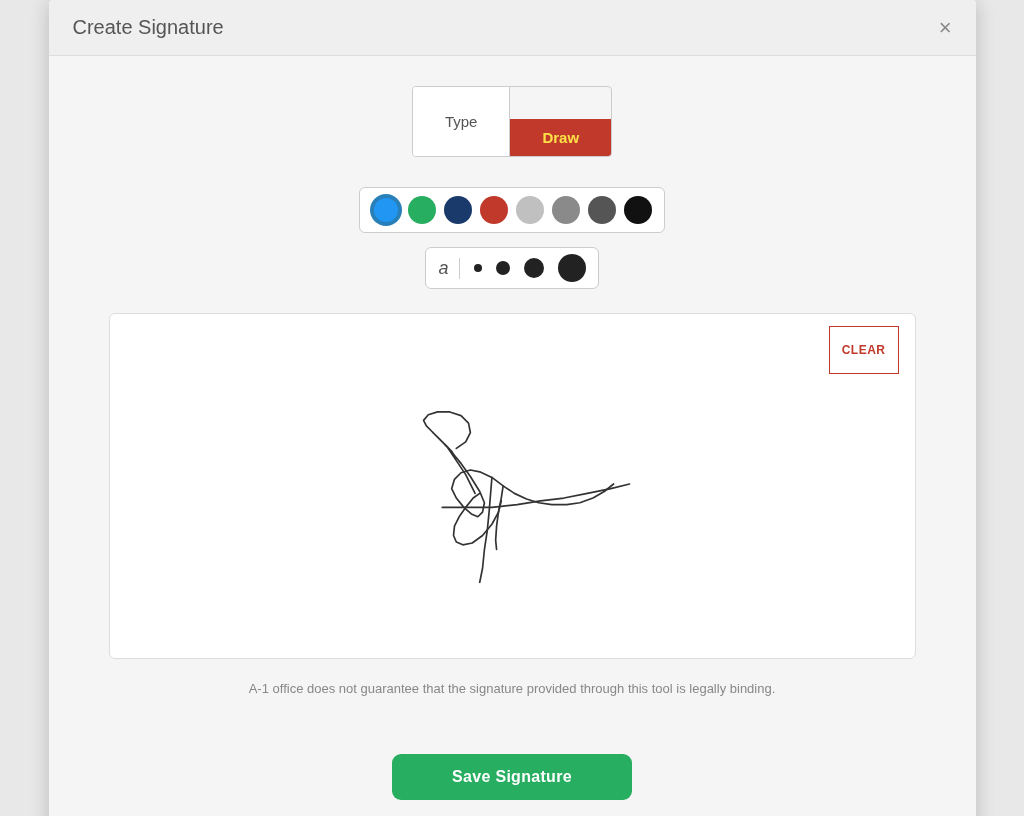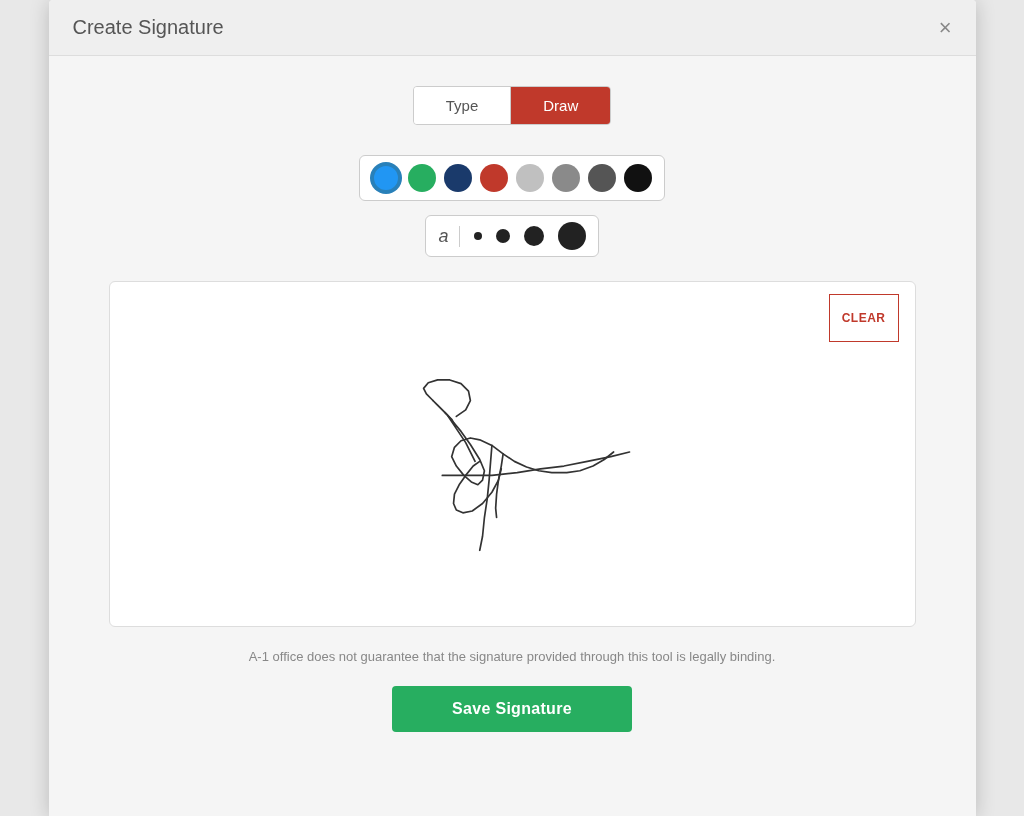--- a/index.html
+++ b/index.html
@@ -64,22 +64,23 @@
       background: #fff;
       border: none;
       cursor: pointer;
       font-size: 15px;
       color: #555;
       border-right: 1px solid #ccc;
     }
     .tab:last-child { border-right: none; }
     .tab.active {
       background: #c0392b;
-      color: #ffffff;
-      font-weight: 400;
+      color: #fde047;
+      font-weight: 700;
+      margin-top: 32px;
     }
     
     .color-palette {
       display: flex;
       align-items: center;
       background: #fff;
       border: 1px solid #ccc;
       border-radius: 6px;
       padding: 8px 12px;
       gap: 8px;
@@ -151,26 +152,27 @@
       font-size: 13px;
       color: #888;
       text-align: center;
       margin-bottom: 22px;
     }
     
     .save-btn {
       background: #27ae60;
       color: #fff;
       border: none;
-      border-radius: 4px;
+      border-radius: 9px;
       padding: 14px 60px;
       font-size: 16px;
       font-weight: 600;
       cursor: pointer;
       letter-spacing: 0.3px;
+      margin-top: 36px;
     }
   </style>
 </head>
 <body>
 
 <div class="dialog">
 
   <div class="dialog-header">
     <span class="dialog-title">Create Signature</span>
     <button class="close-btn">×</button>

